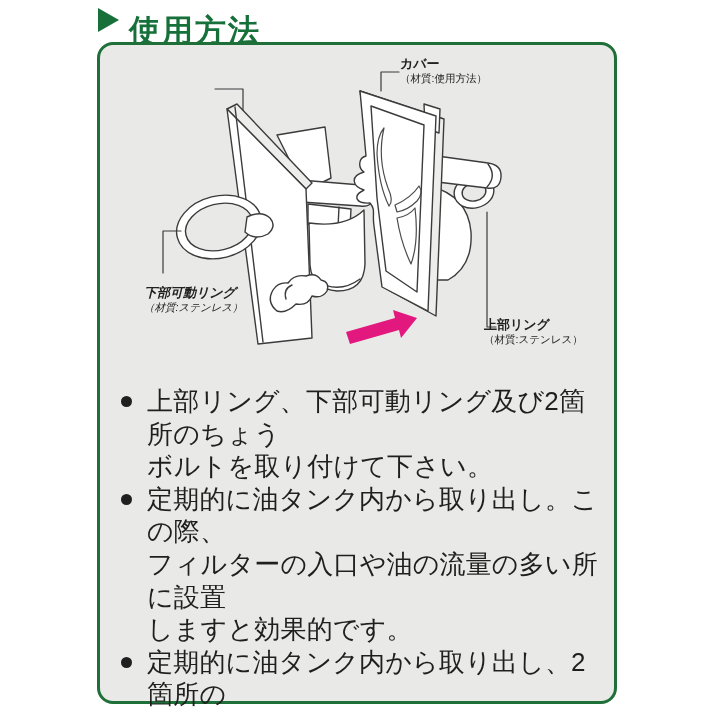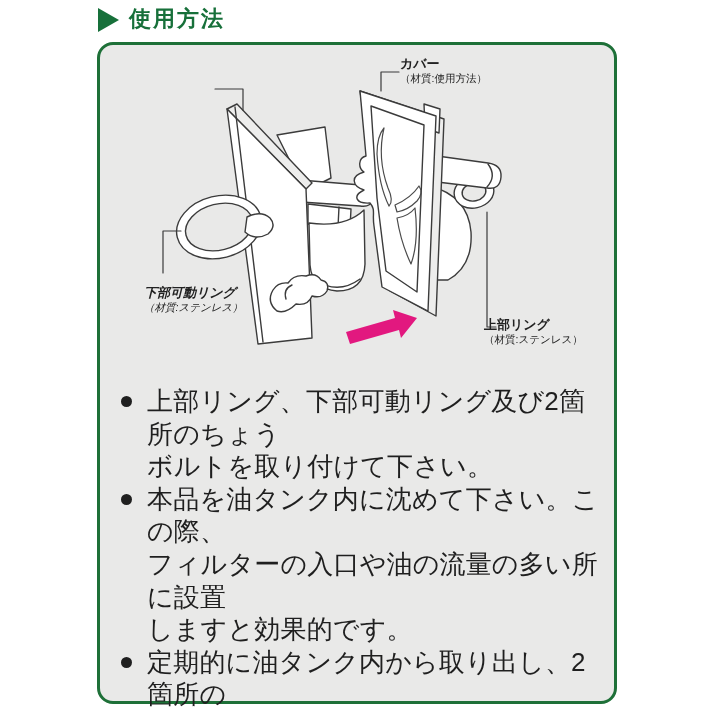--- a/index.html
+++ b/index.html
@@ -7,22 +7,22 @@
     position:relative;width:713px;height:713px;background:#ffffff;overflow:hidden;
     font-family:"Liberation Sans","DejaVu Sans",sans-serif;color:#1f1f1f;
   }
   
   .header{position:absolute;left:98px;top:0;height:40px;}
   .tri-icon{
     position:absolute;left:0;top:8px;width:0;height:0;
     border-left:21px solid #17703a;border-top:12px solid transparent;border-bottom:12px solid transparent;
   }
   .section-title{
-    position:absolute;left:31px;top:0;white-space:nowrap;
-    font-size:22px;font-weight:bold;color:#17703a;letter-spacing:2px;line-height:38px;
+    position:absolute;left:31px;top:12px;white-space:nowrap;
+    font-size:31px;font-weight:bold;color:#17703a;letter-spacing:2px;line-height:38px;
   }
   
   .panel{
     position:absolute;left:97px;top:42px;width:514px;height:656px;
     background:#e9e9e8;border:3px solid #1e7038;border-radius:16px;
   }
   
   .diagram-svg{position:absolute;left:0;top:0;}
   .part-label{position:absolute;color:#222222;line-height:1.15;}
   .part-label .main{font-size:13px;font-weight:bold;white-space:nowrap;}
@@ -124,21 +124,21 @@
   </div>
 
   <div class="instructions">
     <div class="inst-item">
       <span class="bullet"></span>
       <div class="inst-text">上部リング、下部可動リング及び2箇所のちょう
 ボルトを取り付けて下さい。</div>
     </div>
     <div class="inst-item">
       <span class="bullet"></span>
-      <div class="inst-text">本品を油タンク内に沈めて下さい。この際、
+      <div class="inst-text">定期的に油タンク内から取り出し。この際、
 フィルターの入口や油の流量の多い所に設置
 しますと効果的です。</div>
     </div>
     <div class="inst-item">
       <span class="bullet"></span>
       <div class="inst-text">定期的に油タンク内から取り出し、2箇所の
 ちょうボルトを緩め、上部リング及び下部可動
 リングを引っ張って付着したスラッジを取り除
 いて下さい。</div>
     </div>

